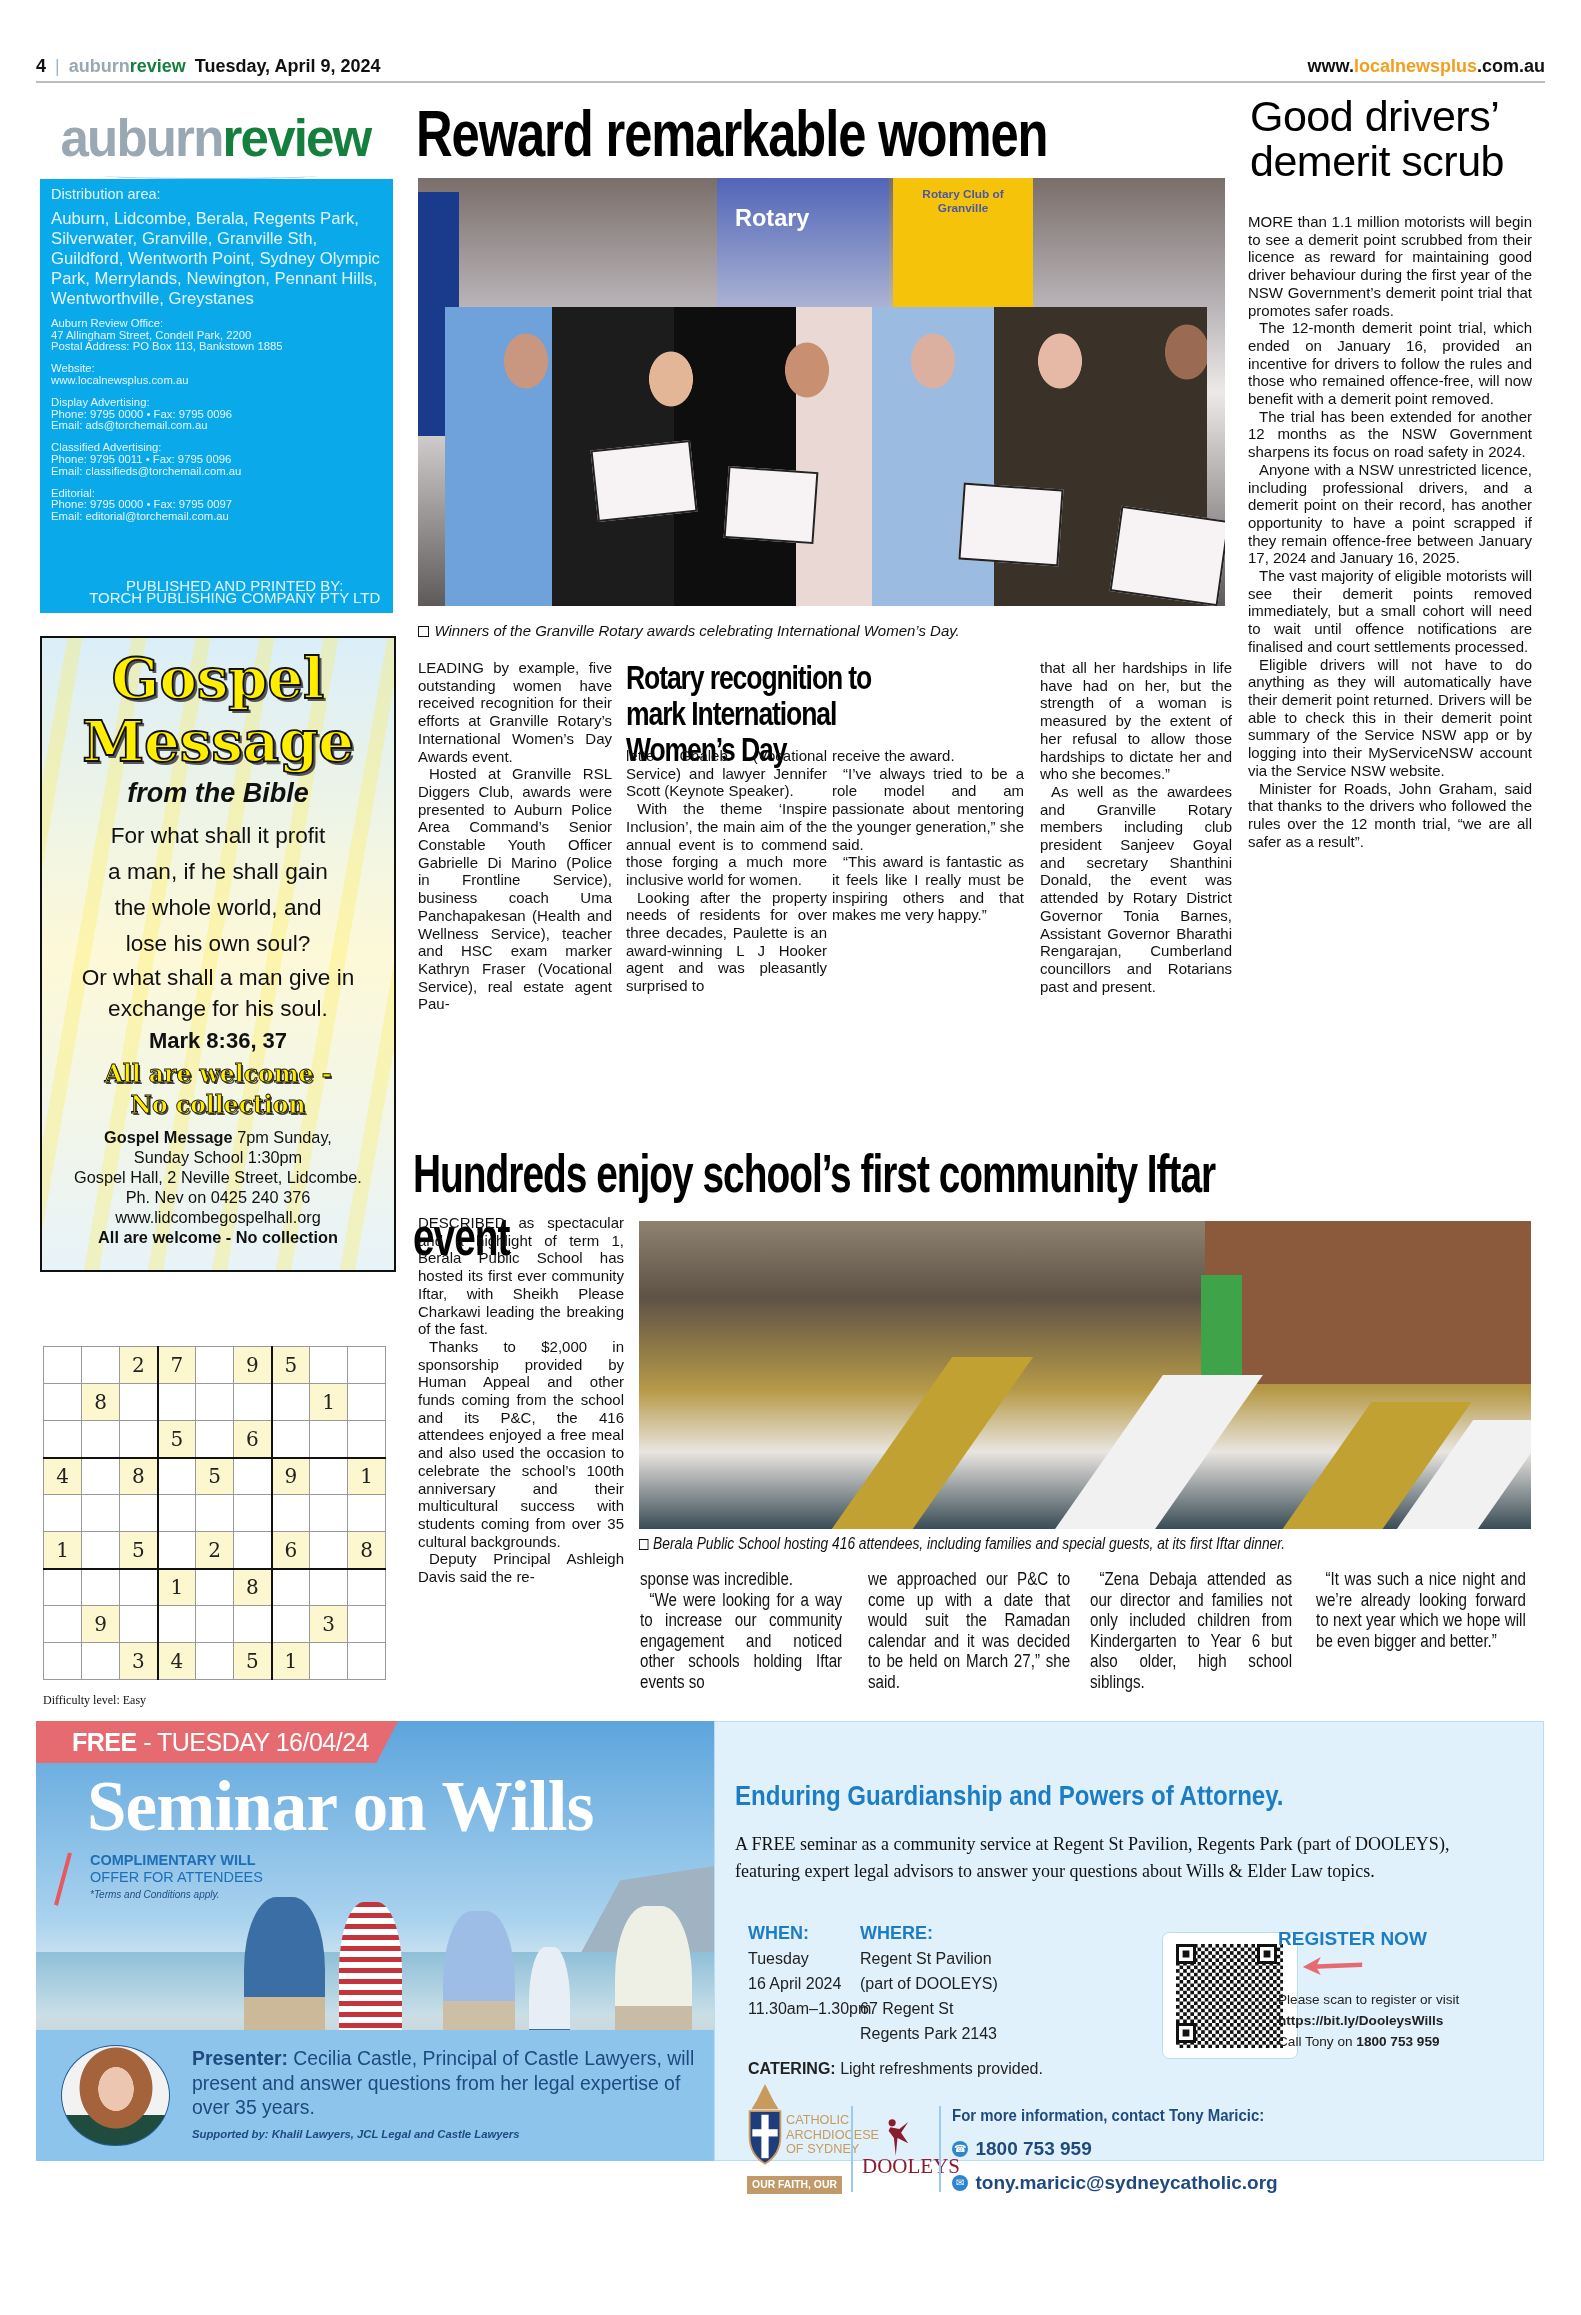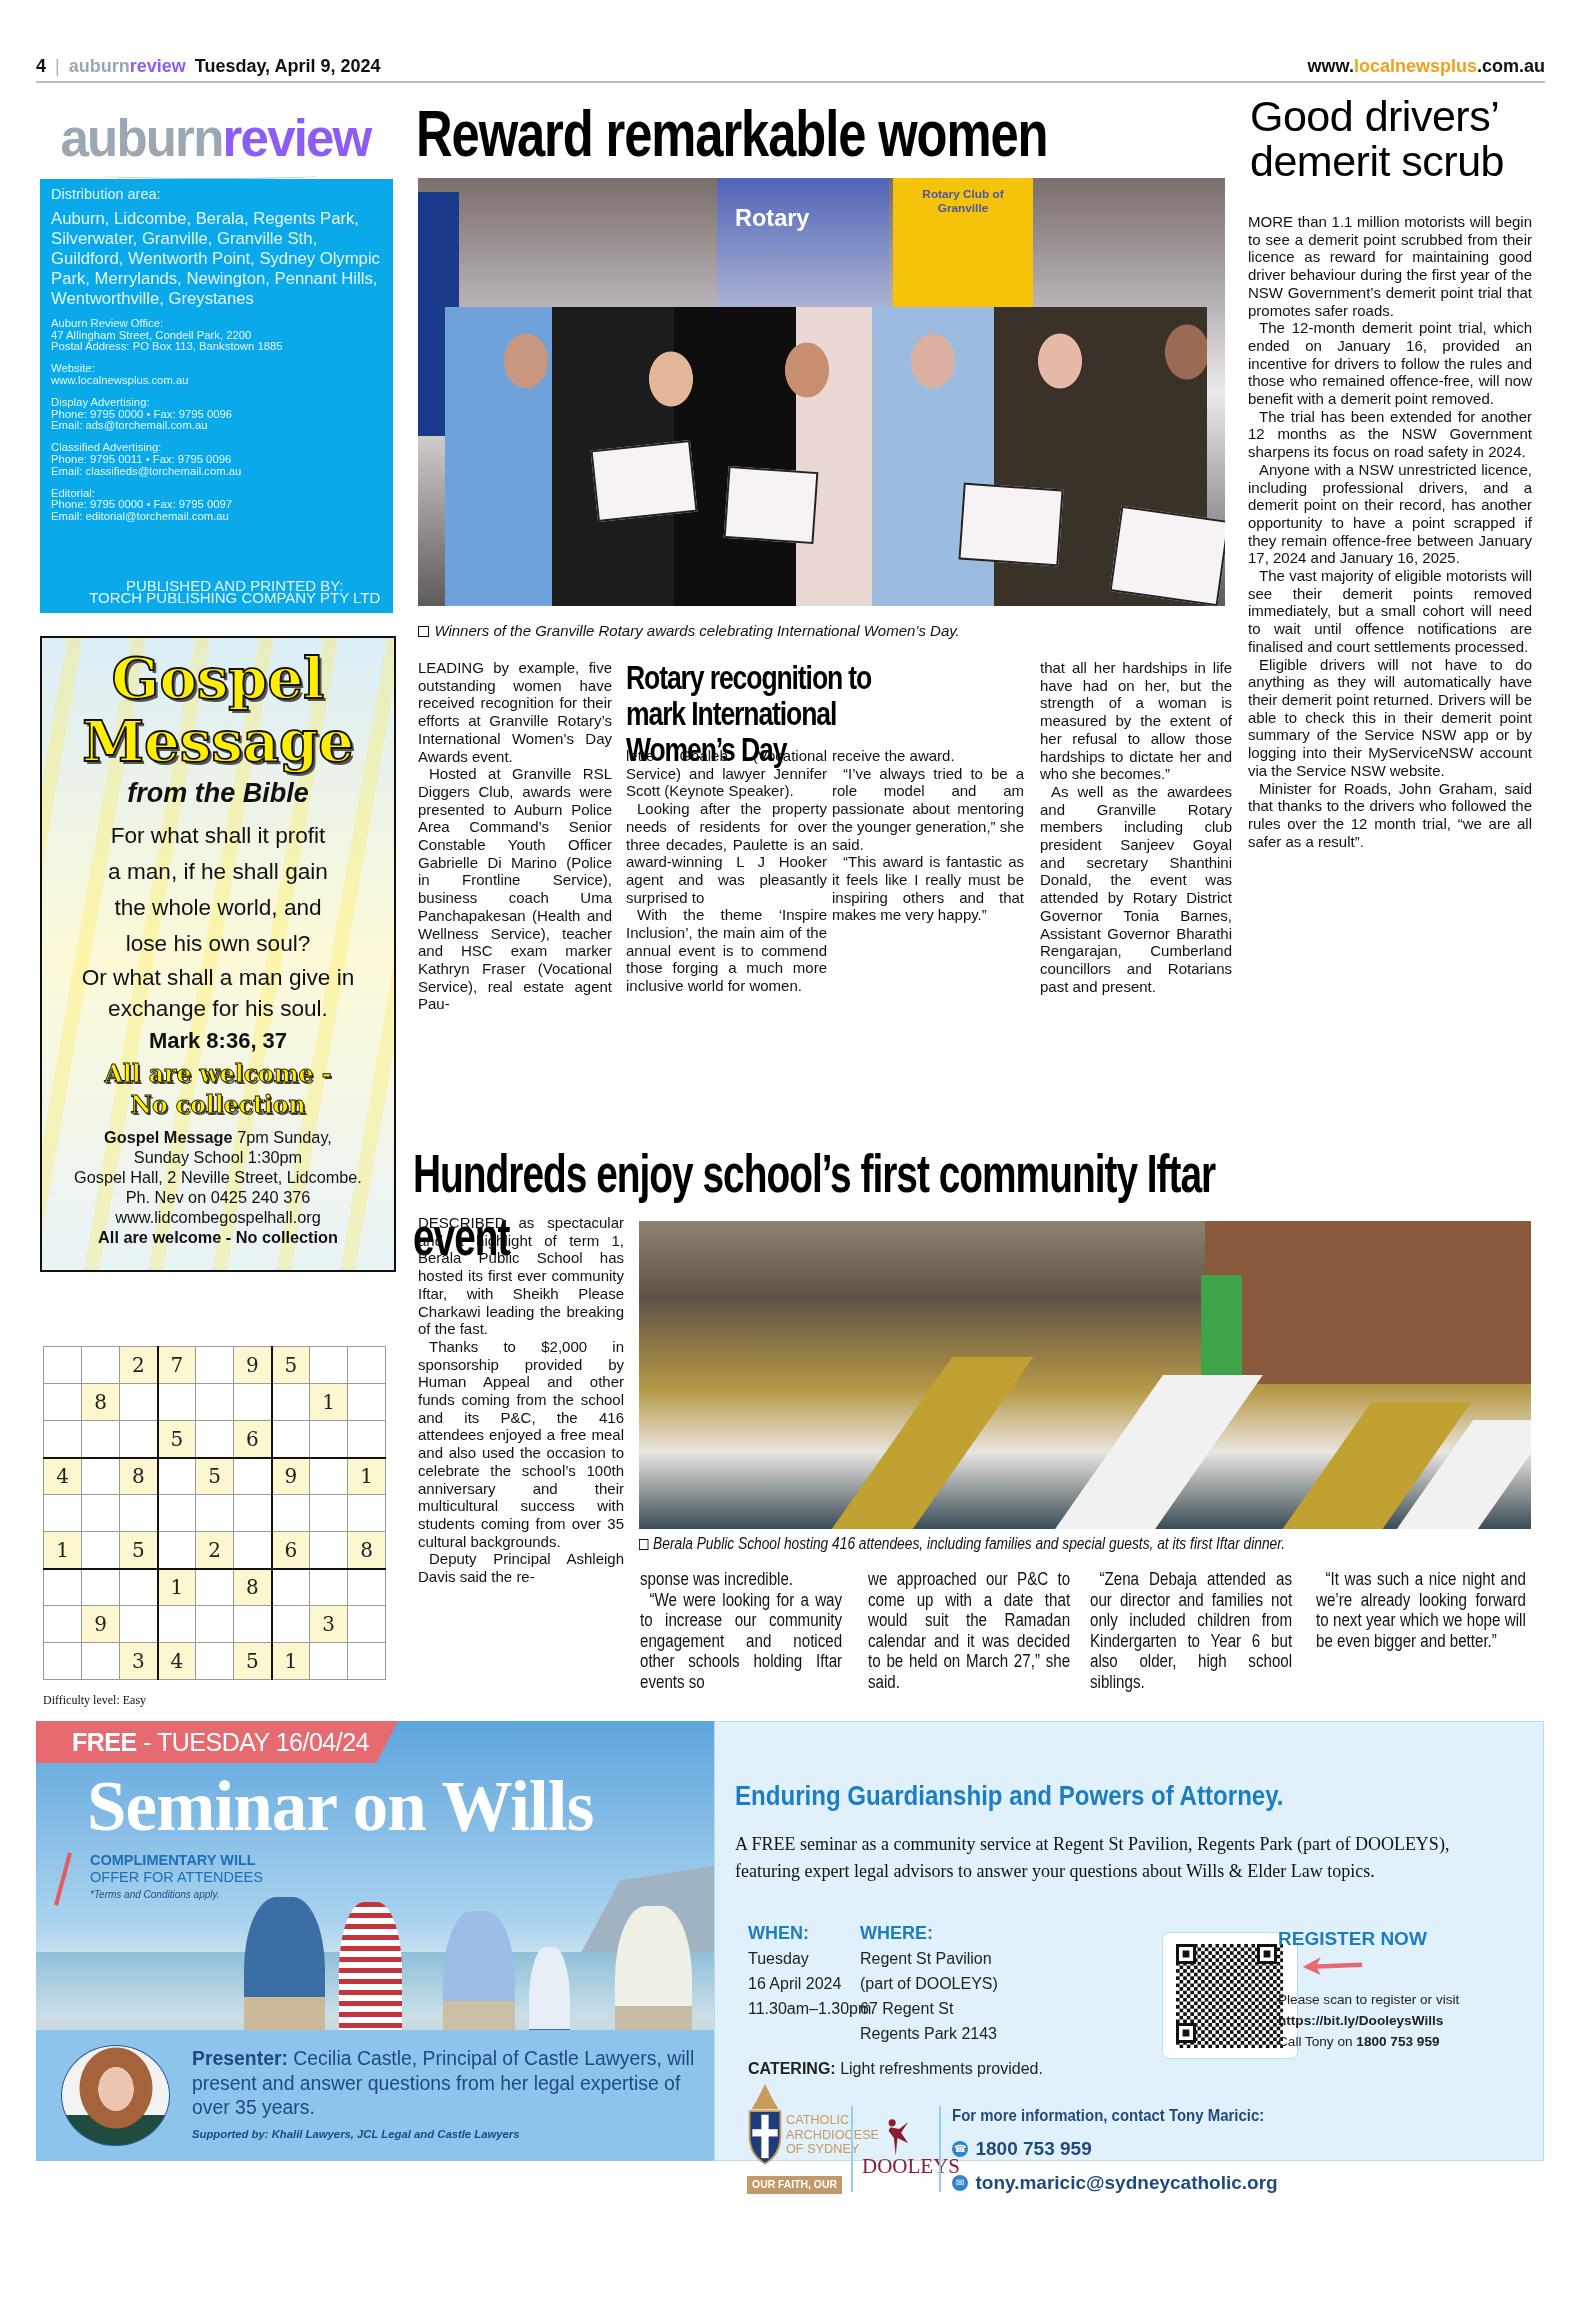--- a/index.html
+++ b/index.html
@@ -3,21 +3,21 @@
 <meta charset="utf-8">
 <style>
 *{box-sizing:border-box;margin:0;padding:0}
 html,body{width:1581px;height:2316px;background:#fff;overflow:hidden}
 body{font-family:"Liberation Sans",sans-serif;color:#111;position:relative}
 .abs{position:absolute}
 
 #hdr{left:36px;top:52px;width:1509px;height:31px;border-bottom:2.7px solid #bdbdbd;display:flex;align-items:center;justify-content:space-between;font-weight:bold;font-size:18px}
 #hdr .l{display:flex;align-items:center;gap:9px}
 #hdr .sep{color:#9ab8d0;font-weight:normal}
-.ar-grey{color:#9aa8b4}.ar-blue{color:#8b5cf6}
+.ar-grey{color:#9aa8b4}.ar-blue{color:#15803d}
 #hdr .url .o{color:#f29e1f}
 
 #mast{left:47px;top:107px;width:337px;height:72px;text-align:center;font-weight:bold;font-size:51px;letter-spacing:-1.8px;line-height:63px}
 #mast .wave{position:absolute;left:54px;right:63px;bottom:0;height:7.2px;border-bottom:1.8px solid #9fc4e0;border-radius:0 0 50% 50%}
 
 #dist{left:40px;top:179px;width:353px;height:434px;background:#0aa9ea;color:#e6f6ff;padding:9px 11px;font-size:11.8px;line-height:13.6px}
 #dist .h{font-size:14.5px;margin-bottom:7.2px}
 #dist .areas{font-size:16.7px;line-height:20px;margin-bottom:9px}
 #dist .blk{font-size:11.3px;line-height:11.8px;margin-bottom:10px}
 #dist .pub{text-align:center;font-size:15px;line-height:11.8px;position:absolute;right:12.7px;bottom:9px}
@@ -332,22 +332,22 @@
 </div>
 <div id="cap1" class="abs cap"><span class="box"></span><span>Winners of the Granville Rotary awards celebrating International Women’s Day.</span></div>
 <div id="hl4" class="abs hl">Rotary recognition to mark International Women’s Day</div>
 
 <div id="c1" class="abs col">
   <p class="first">LEADING by example, five outstanding women have received recognition for their efforts at Granville Rotary’s International Women’s Day Awards event.</p>
   <p>Hosted at Granville RSL Diggers Club, awards were presented to Auburn Police Area Command’s Senior Constable Youth Officer Gabrielle Di Marino (Police in Frontline Service), business coach Uma Panchapakesan (Health and Wellness Service), teacher and HSC exam marker Kathryn Fraser (Vocational Service), real estate agent Pau-</p>
 </div>
 <div id="c2" class="abs col">
   <p class="first">lette Ghaleb (Vocational Service) and lawyer Jennifer Scott (Keynote Speaker).</p>
+  <p>With the theme ‘Inspire Inclusion’, the main aim of the annual event is to commend those forging a much more inclusive world for women.</p>
   <p>Looking after the property needs of residents for over three decades, Paulette is an award-winning L J Hooker agent and was pleasantly surprised to</p>
-  <p>With the theme ‘Inspire Inclusion’, the main aim of the annual event is to commend those forging a much more inclusive world for women.</p>
 </div>
 <div id="c3" class="abs col">
   <p class="first">receive the award.</p>
   <p>“I’ve always tried to be a role model and am passionate about mentoring the younger generation,” she said.</p>
   <p>“This award is fantastic as it feels like I really must be inspiring others and that makes me very happy.”</p>
 </div>
 <div id="c4" class="abs col">
   <p class="first">that all her hardships in life have had on her, but the strength of a woman is measured by the extent of her refusal to allow those hardships to dictate her and who she becomes.”</p>
   <p>As well as the awardees and Granville Rotary members including club president Sanjeev Goyal and secretary Shanthini Donald, the event was attended by Rotary District Governor Tonia Barnes, Assistant Governor Bharathi Rengarajan, Cumberland councillors and Rotarians past and present.</p>
 </div>

